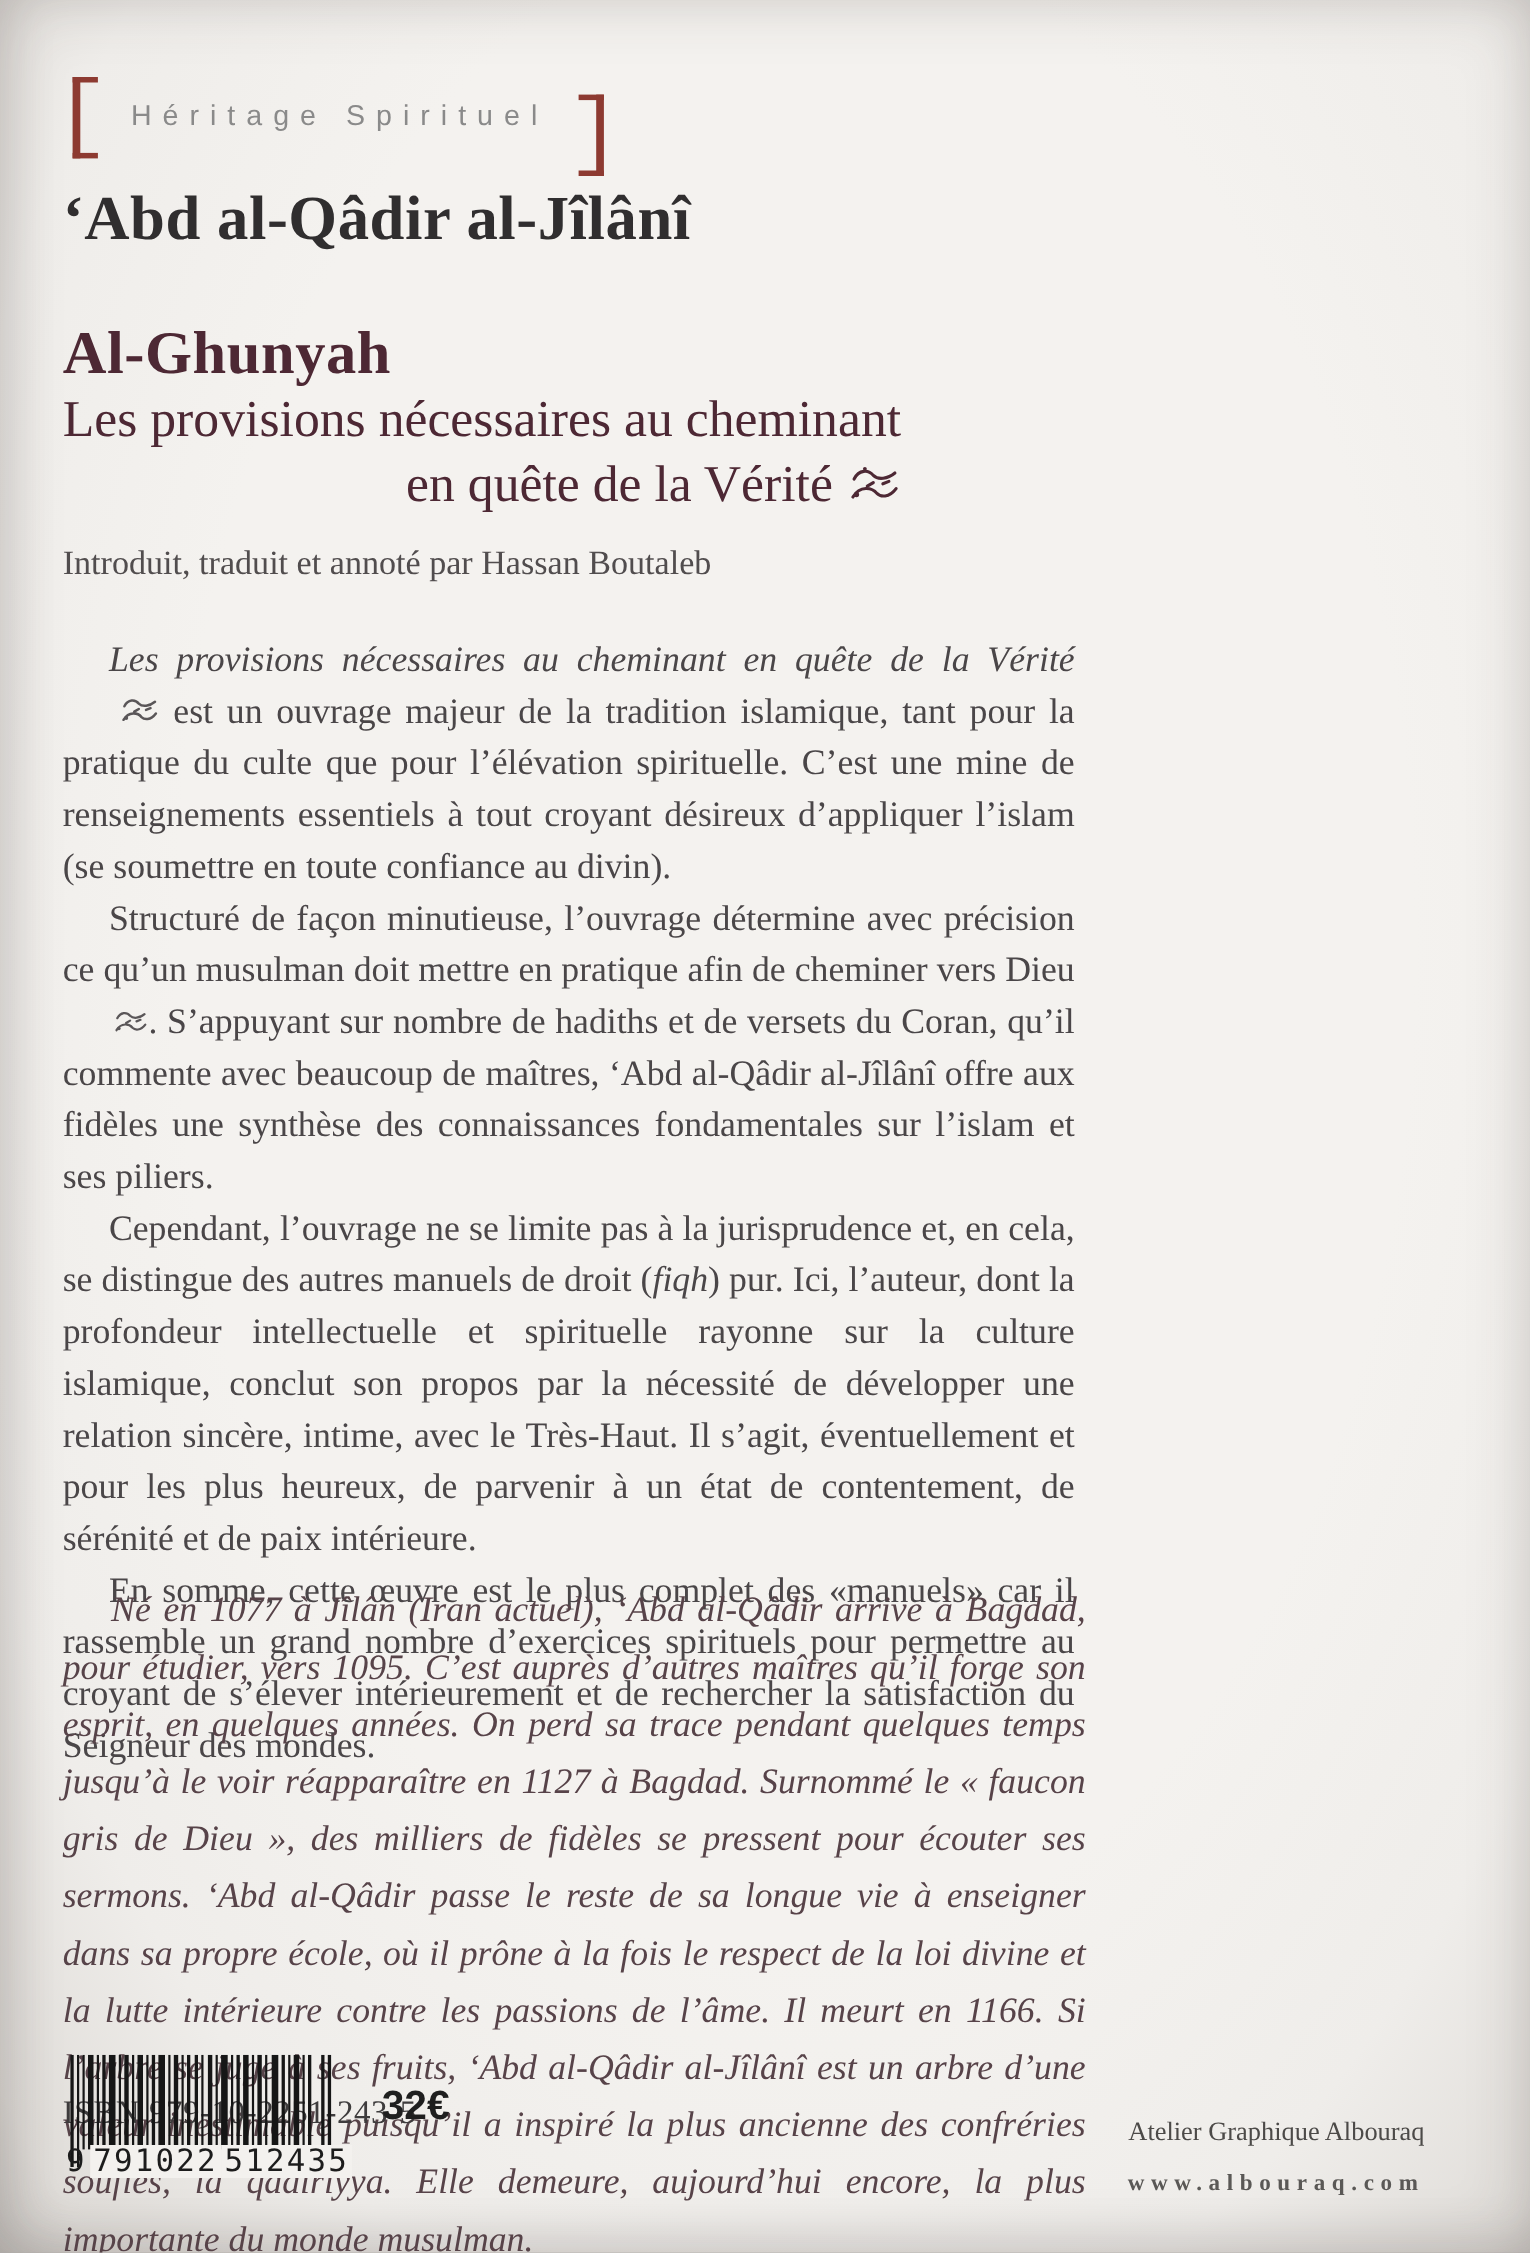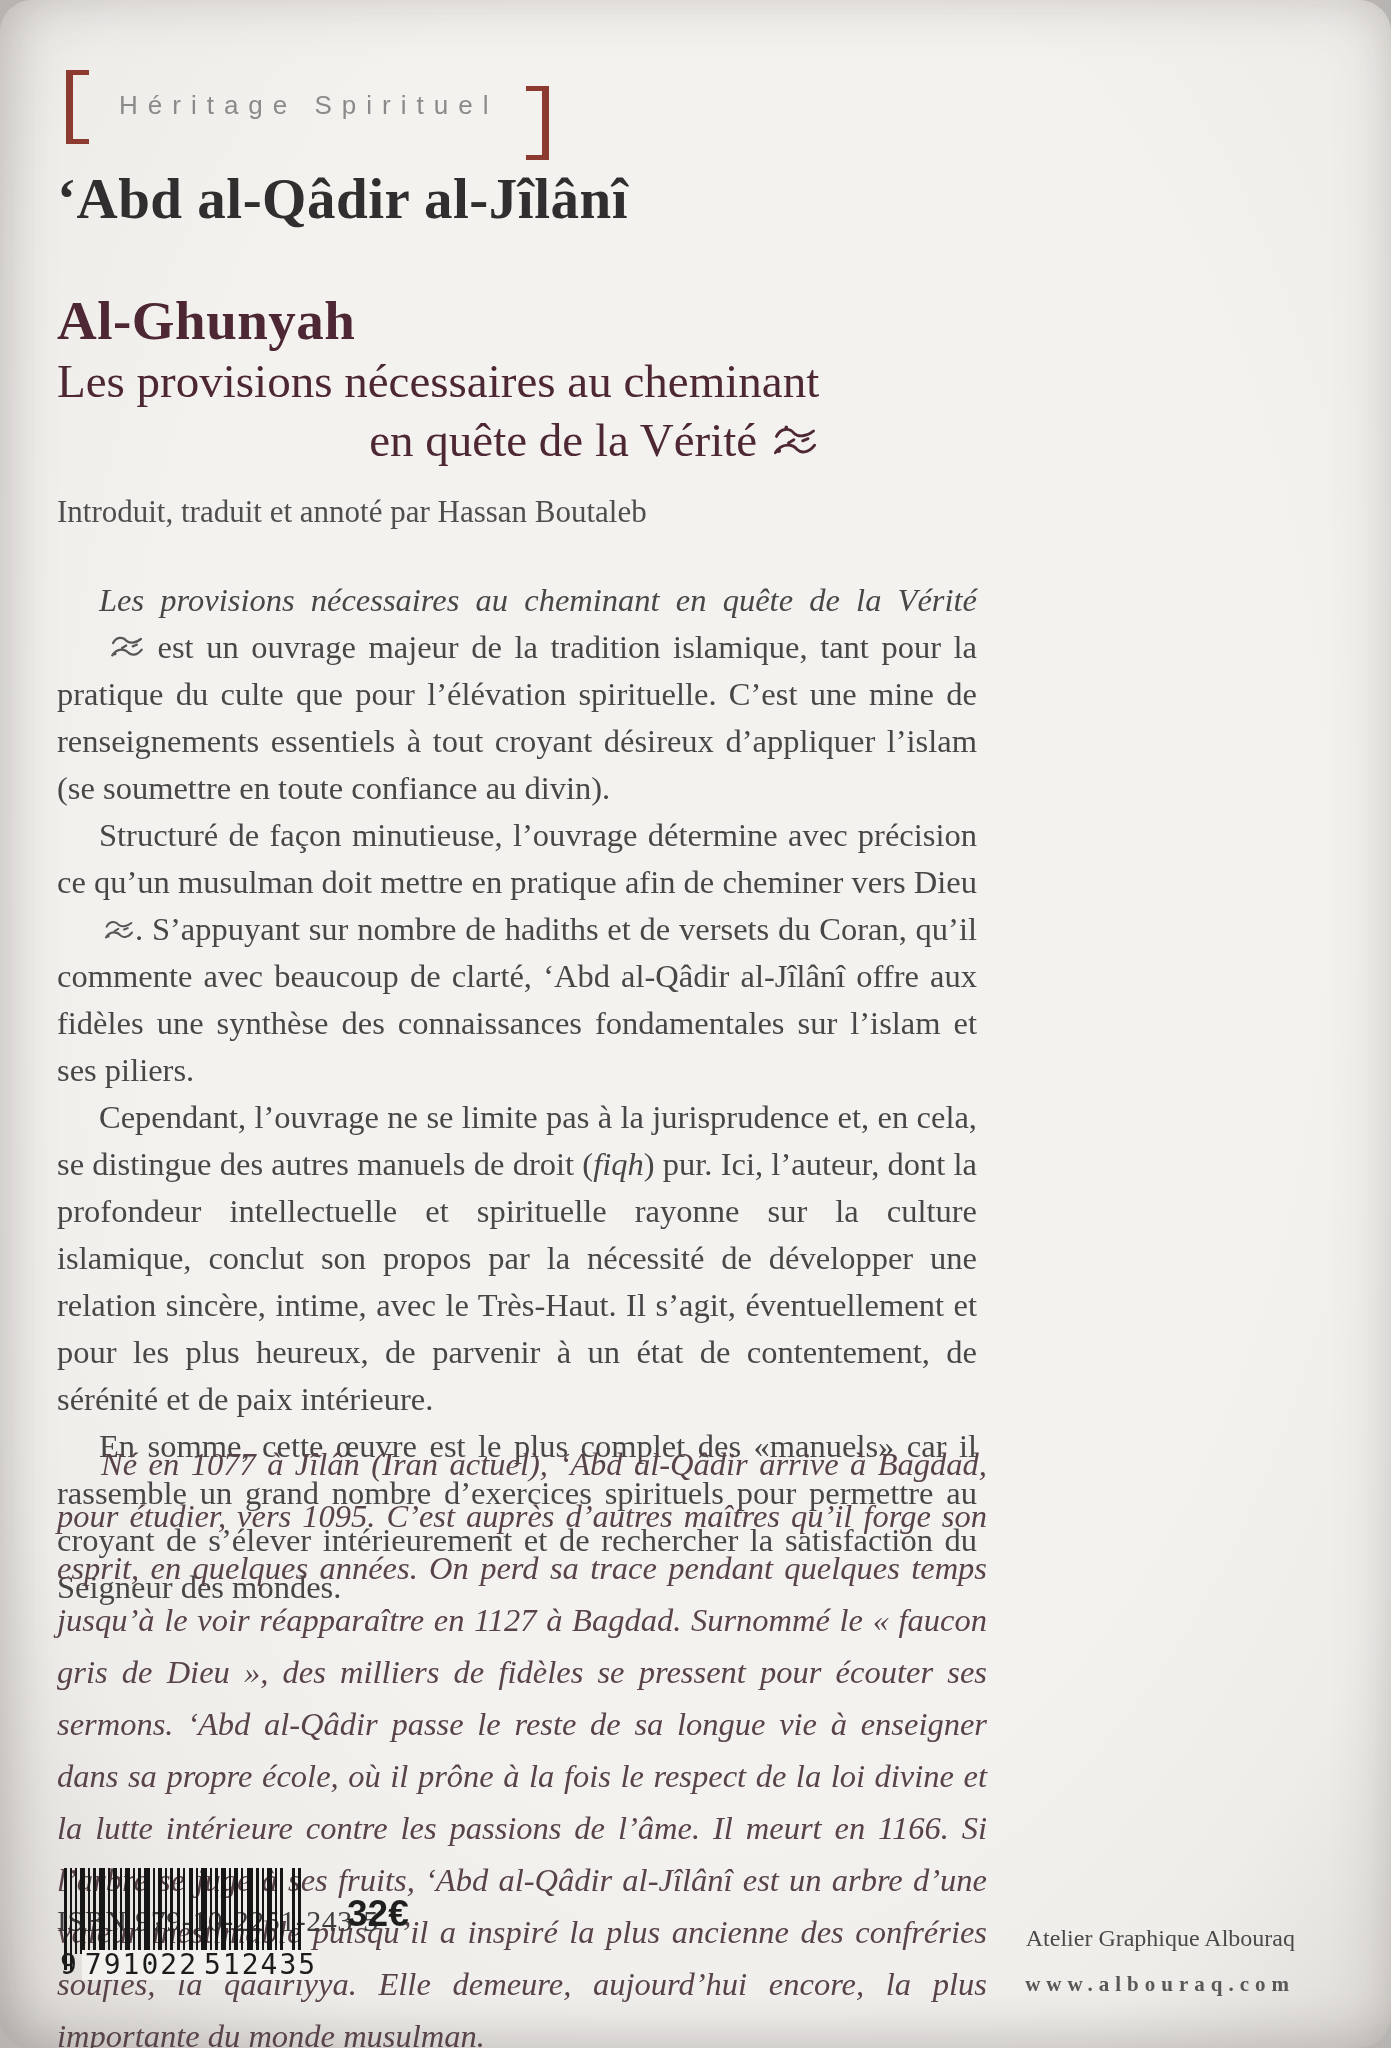--- a/index.html
+++ b/index.html
@@ -4,21 +4,20 @@
 <style>
   html,body{margin:0;padding:0;background:#b7b4b1;}
   .page{
     position:relative;
     width:1391px;height:2048px;
     margin:0 auto;
     background:radial-gradient(ellipse at 52% 42%, #f4f2ef 55%, #efedea 78%, #e0ddd9 94%, #cfccc8 100%);
     box-shadow:inset 0 0 60px rgba(60,50,45,.18), inset 12px -14px 42px rgba(60,50,45,.10);
     overflow:hidden;
     font-family:"Liberation Serif","DejaVu Serif",serif;
-    border-radius:32px;
   }
   .abs{position:absolute;}
 
   
   .logo{left:66px;top:70px;display:flex;align-items:flex-start;}
   .bracket{width:16px;height:64px;}
   .bracket.left{border-left:7px solid #8d3a31;border-top:5px solid #8d3a31;border-bottom:5px solid #8d3a31;}
   .bracket.right{border-right:7px solid #8d3a31;border-top:5px solid #8d3a31;border-bottom:5px solid #8d3a31;margin-top:16px;}
   .logo-label{
     font-family:"Liberation Sans","DejaVu Sans",sans-serif;
@@ -104,21 +103,21 @@
         </svg>
       </span><span> est un ouvrage majeur de la tradition islamique, tant pour la pratique du culte que pour l’élévation spirituelle. C’est une mine de renseignements essentiels à tout croyant désireux d’appliquer l’islam (se soumettre en toute confiance au divin).</span></p>
     <p><span>Structuré de façon minutieuse, l’ouvrage détermine avec précision ce qu’un musulman doit mettre en pratique afin de cheminer vers Dieu</span><span class="cal-icon">
         <svg width="32" height="26" viewBox="0 0 44 34" fill="none" stroke="#5a5658" stroke-width="2.8" stroke-linecap="round" style="margin-left:4px;vertical-align:-4px;">
           <path d="M5 11 C 9 3, 17 3, 21 8 C 25 12, 33 11, 39 6"></path>
           <path d="M4 26 C 10 16, 20 18, 24 23 C 27 26, 34 27, 40 19"></path>
           <circle cx="7" cy="24" r="2.2" fill="#5a5658" stroke="none"></circle>
           <path d="M16 17 l5 -3"></path>
             <path d="M29 15 l5 -2"></path>
         </svg>
-      </span><span>. S’appuyant sur nombre de hadiths et de versets du Coran, qu’il commente avec beaucoup de clarté, ‘Abd al-Qâdir al-Jîlânî offre aux fidèles une synthèse des connaissances fondamentales sur l’islam et ses piliers.</span></p>
+      </span><span>. S’appuyant sur nombre de hadiths et de versets du Coran, qu’il commente avec beaucoup de maîtres, ‘Abd al-Qâdir al-Jîlânî offre aux fidèles une synthèse des connaissances fondamentales sur l’islam et ses piliers.</span></p>
     <p><span>Cependant, l’ouvrage ne se limite pas à la jurisprudence et, en cela, se distingue des autres manuels de droit (</span><span class="ital">fiqh</span><span>) pur. Ici, l’auteur, dont la profondeur intellectuelle et spirituelle rayonne sur la culture islamique, conclut son propos par la nécessité de développer une relation sincère, intime, avec le Très-Haut. Il s’agit, éventuellement et pour les plus heureux, de parvenir à un état de contentement, de sérénité et de paix intérieure.</span></p>
     <p>En somme, cette œuvre est le plus complet des «manuels» car il rassemble un grand nombre d’exercices spirituels pour permettre au croyant de s’élever intérieurement et de rechercher la satisfaction du Seigneur des mondes.</p>
   </div>
 
   <div class="abs bio">
     <p>Né en 1077 à Jîlân (Iran actuel), ‘Abd al-Qâdir arrive à Bagdad, pour étudier, vers 1095. C’est auprès d’autres maîtres qu’il forge son esprit, en quelques années. On perd sa trace pendant quelques temps jusqu’à le voir réapparaître en 1127 à Bagdad. Surnommé le « faucon gris de Dieu », des milliers de fidèles se pressent pour écouter ses sermons. ‘Abd al-Qâdir passe le reste de sa longue vie à enseigner dans sa propre école, où il prône à la fois le respect de la loi divine et la lutte intérieure contre les passions de l’âme. Il meurt en 1166. Si l’arbre se juge à ses fruits, ‘Abd al-Qâdir al-Jîlânî est un arbre d’une valeur inestimable puisqu’il a inspiré la plus ancienne des confréries soufies, la qâdiriyya. Elle demeure, aujourd’hui encore, la plus importante du monde musulman.</p>
   </div>
 
   <div class="abs isbn">ISBN 979-10-2251-243-5</div>
 

